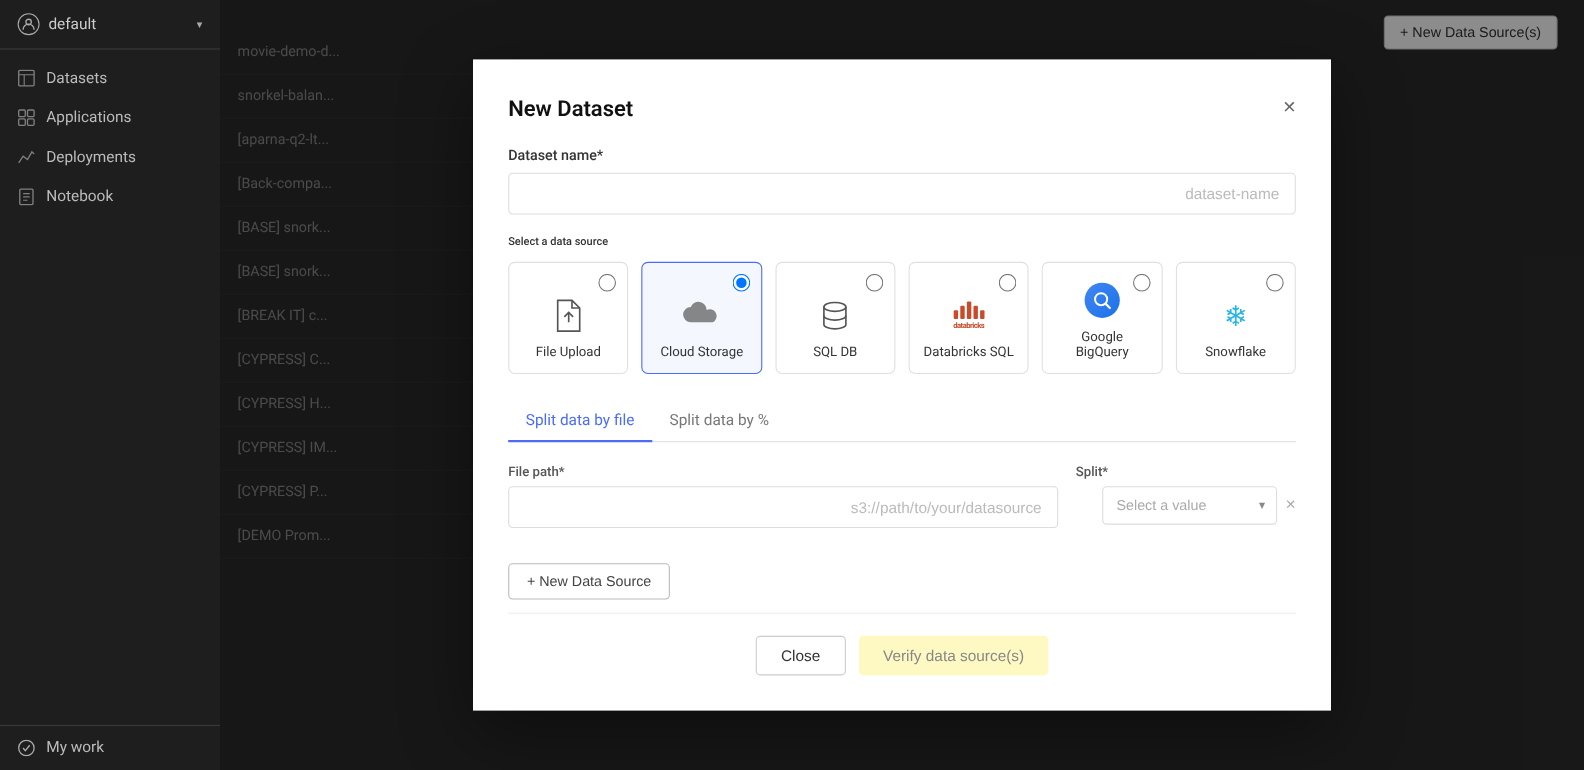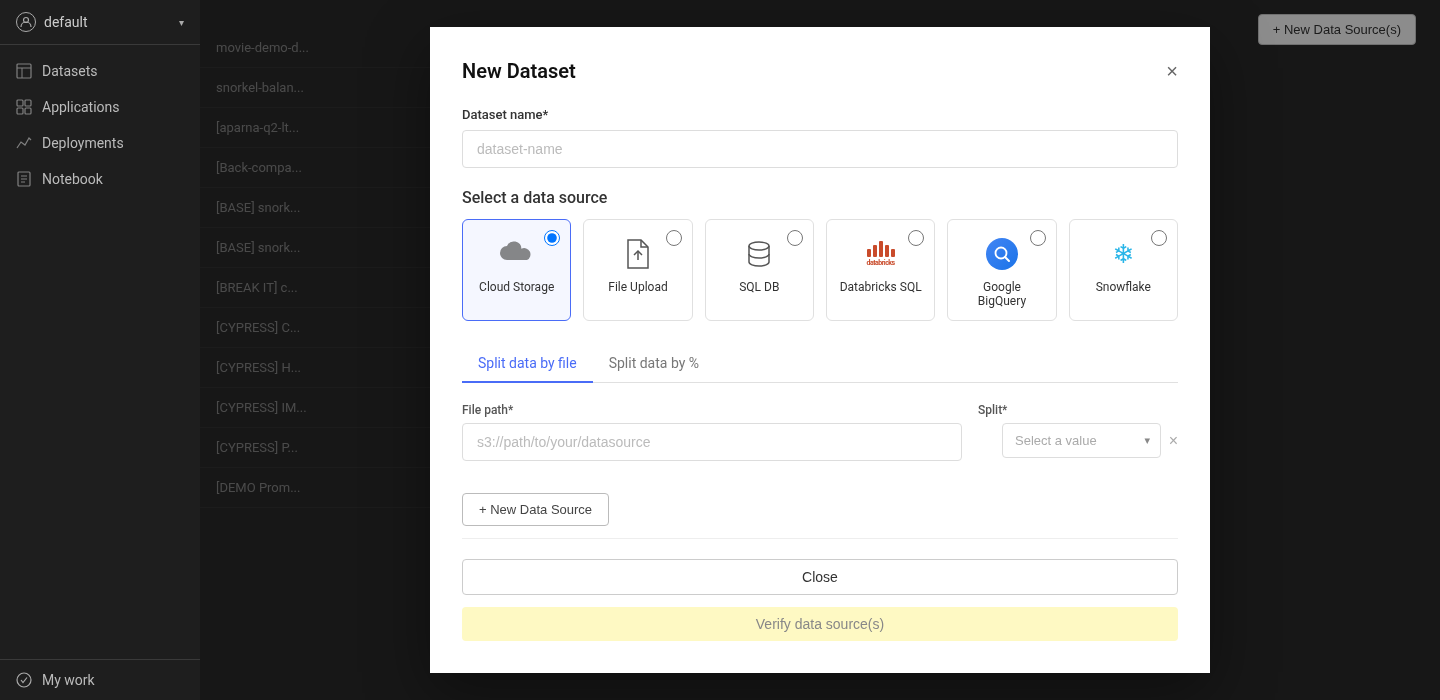--- a/index.html
+++ b/index.html
@@ -169,25 +169,26 @@
       display: block;
     }
     .form-input {
       width: 100%;
       border: 1px solid #ddd;
       border-radius: 4px;
       padding: 10px 14px;
       font-size: 14px;
       color: #333;
       outline: none;
+      text-align: right;
     }
     .form-input::placeholder { color: #bbb; }
 
     .section-label {
-      font-size: 16px;
+      font-size: 10px;
       font-weight: 500;
       color: #333;
       margin: 20px 0 12px;
     }
 
     
     .datasource-cards {
       display: flex;
       gap: 12px;
       margin-bottom: 24px;
@@ -196,20 +197,21 @@
       flex: 1;
       border: 1.5px solid #e0e0e0;
       border-radius: 6px;
       padding: 16px 12px 12px;
       display: flex;
       flex-direction: column;
       align-items: center;
       cursor: pointer;
       position: relative;
       min-width: 0;
+      justify-content: flex-end;
     }
     .ds-card.selected {
       border-color: #4a6cf7;
       background: #f5f7ff;
     }
     .ds-card-radio {
       position: absolute;
       top: 10px;
       right: 10px;
       width: 16px; height: 16px;
@@ -333,21 +335,20 @@
     }
 
     
     .modal-footer {
       display: flex;
       justify-content: center;
       gap: 12px;
       padding-top: 20px;
       border-top: 1px solid #eee;
       margin-top: 12px;
-      flex-direction: column;
     }
     .btn-close {
       background: #fff;
       border: 1.5px solid #ccc;
       border-radius: 4px;
       padding: 9px 22px;
       font-size: 14px;
       cursor: pointer;
       color: #333;
     }
@@ -467,41 +468,41 @@
       
       <label class="form-label">Dataset name*</label>
       <input class="form-input" type="text" placeholder="dataset-name" style="">
 
       
       <div class="section-label">Select a data source</div>
 
       
       <div class="datasource-cards">
 
-        <div class="ds-card selected">
-          <input type="radio" class="ds-card-radio" name="datasource" checked="" style="">
-          <div class="ds-card-icon">
-            <svg width="36" height="28" viewBox="0 0 36 28" fill="none">
-              <path d="M28 20H8a7 7 0 110-14 7.5 7.5 0 0114.4 2.8A6 6 0 1128 20z" fill="#555" opacity="0.7"></path>
-            </svg>
-          </div>
-          <span class="ds-card-label">Cloud Storage</span>
-        </div>
-
         <div class="ds-card">
           <input type="radio" class="ds-card-radio" name="datasource" style="">
           <div class="ds-card-icon">
             <svg width="28" height="32" viewBox="0 0 28 32" fill="none">
               <path d="M4 2h13l7 7v21H4V2z" stroke="#555" stroke-width="1.5" fill="none"></path>
               <path d="M17 2v7h7" stroke="#555" stroke-width="1.5" fill="none"></path>
               <line x1="14" y1="22" x2="14" y2="13" stroke="#555" stroke-width="1.5"></line>
               <polyline points="10,17 14,13 18,17" stroke="#555" stroke-width="1.5" fill="none"></polyline>
             </svg>
           </div>
           <span class="ds-card-label">File Upload</span>
+        </div>
+
+        <div class="ds-card selected">
+          <input type="radio" class="ds-card-radio" name="datasource" checked="" style="">
+          <div class="ds-card-icon">
+            <svg width="36" height="28" viewBox="0 0 36 28" fill="none">
+              <path d="M28 20H8a7 7 0 110-14 7.5 7.5 0 0114.4 2.8A6 6 0 1128 20z" fill="#555" opacity="0.7"></path>
+            </svg>
+          </div>
+          <span class="ds-card-label">Cloud Storage</span>
         </div>
 
         <div class="ds-card">
           <input type="radio" class="ds-card-radio" name="datasource" style="">
           <div class="ds-card-icon">
             <svg width="28" height="32" viewBox="0 0 28 32" fill="none">
               <ellipse cx="14" cy="8" rx="10" ry="4" stroke="#555" stroke-width="1.5" fill="none"></ellipse>
               <path d="M4 8v8c0 2.2 4.5 4 10 4s10-1.8 10-4V8" stroke="#555" stroke-width="1.5" fill="none"></path>
               <path d="M4 16v8c0 2.2 4.5 4 10 4s10-1.8 10-4v-8" stroke="#555" stroke-width="1.5" fill="none"></path>
             </svg>

